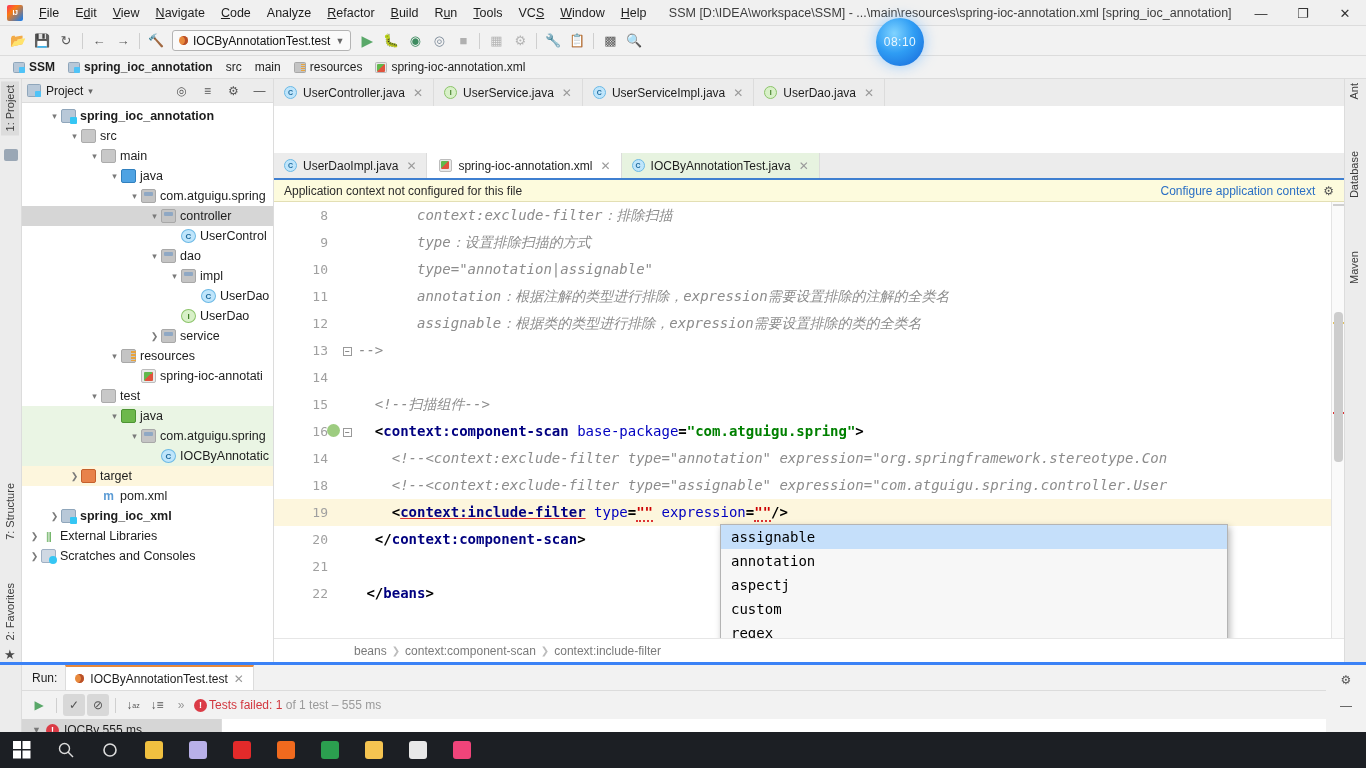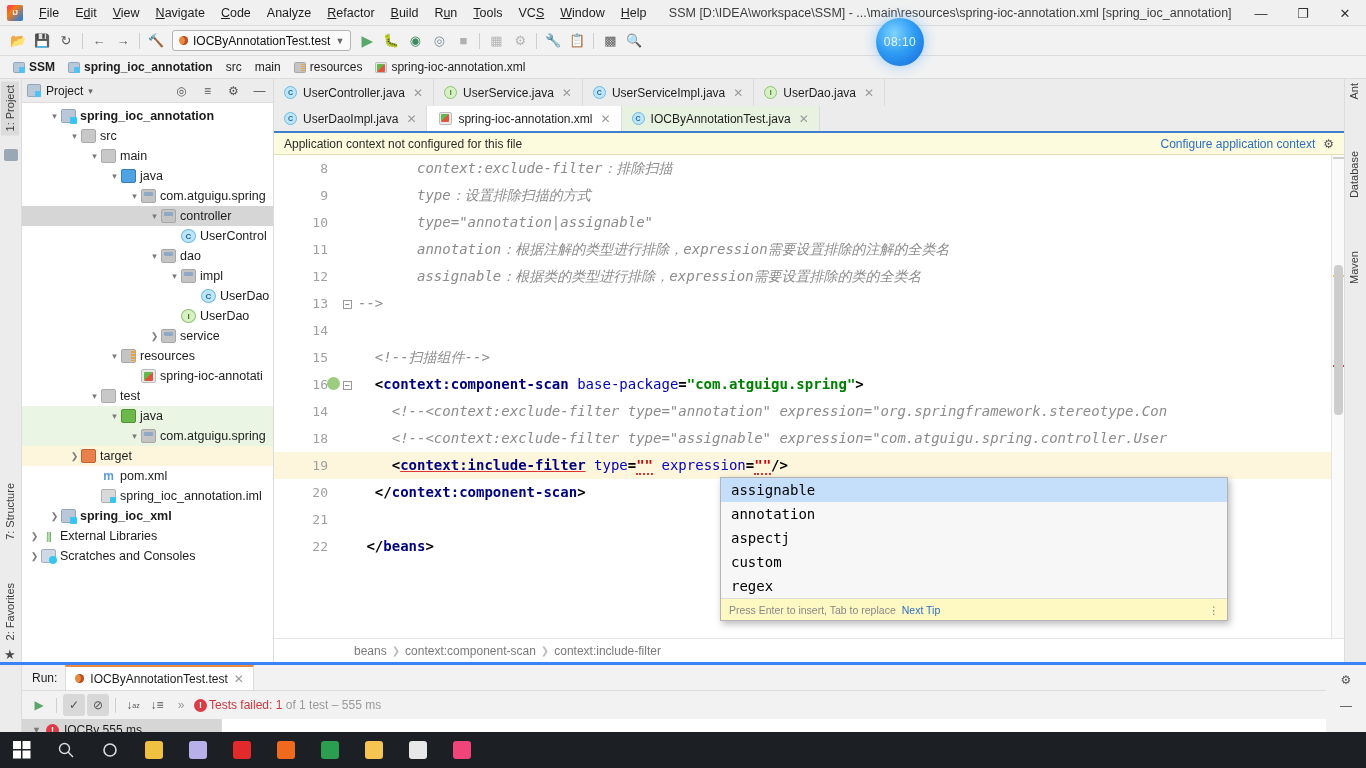--- a/index.html
+++ b/index.html
@@ -116,21 +116,21 @@
   .ic.iml:after{content:"";position:absolute;right:-1px;bottom:-1px;width:6px;height:6px;background:#35c6f4;border-radius:1px;}
   .ic.lib{background:transparent;}
   .ic.lib:after{content:"|||";position:absolute;inset:0;color:#5aa84f;font-size:10px;display:flex;align-items:center;justify-content:center;letter-spacing:-1px;}
   .ic.scratch{background:#cfd8e3;border:1px solid #9fb0c4;}
   .ic.scratch:after{content:"";position:absolute;right:-2px;bottom:-2px;width:8px;height:8px;border-radius:50%;background:#35c6f4;}
   .lbl-b { font-weight:bold; }
 
   
   .editorcol { flex:1; display:flex;flex-direction:column; min-width:0; background:#fff;}
   .tabrow { display:flex; background:#ececec; height:27px; align-items:stretch; }
-  .tabrow.r2 { border-bottom:2px solid #3f7fd0; }
+  .tabrow.r2 { border-bottom:2px solid #3f7fd0;margin-top:47px; }
   .etab { display:flex;align-items:center;gap:6px;padding:0 10px; border-right:1px solid #dcdcdc;
           font-size:12px; color:#1d1d1d; white-space:nowrap; position:relative; background:#ececec;}
   .etab.active { background:#fff; }
   .etab.green  { background:#e7f3e0; }
   .etab .x { color:#9a9a9a; font-size:12px; margin-left:2px; }
   .ti { width:13px;height:13px;position:relative;flex:none;border-radius:50%;}
   .ti.c{background:#bfe5fb;border:1px solid #6cb9e5;}
   .ti.c:after{content:"C";position:absolute;inset:0;font-size:7px;color:#1f6a9c;display:flex;align-items:center;justify-content:center;font-weight:bold;}
   .ti.i{background:#d8f0c8;border:1px solid #8cc46a;}
   .ti.i:after{content:"I";position:absolute;inset:0;font-size:7px;color:#3c7a22;display:flex;align-items:center;justify-content:center;font-weight:bold;}
@@ -418,34 +418,34 @@
           <div class="row grn" style="padding-left: 86px;">
             <span class="arw">▾</span>
             <span class="ic testsrc"></span>
             <span>java</span>
           </div>
           <div class="row grn" style="padding-left: 106px;">
             <span class="arw">▾</span>
             <span class="ic pkg"></span>
             <span>com.atguigu.spring</span>
           </div>
+          <div class="row grn" style="padding-left: 126px;">
+            <span class="arw"></span>
+            <span class="ic test"></span>
+            <span>IOCByAnnotatic</span>
+          </div>
           <div class="row ylw" style="padding-left: 46px;">
             <span class="arw">❯</span>
             <span class="ic target"></span>
             <span>target</span>
           </div>
           <div class="row" style="padding-left: 66px;">
             <span class="arw"></span>
             <span class="ic maven"></span>
             <span>pom.xml</span>
-          </div>
-          <div class="row" style="padding-left: 66px;">
-            <span class="arw"></span>
-            <span class="ic iml"></span>
-            <span>spring_ioc_annotation.iml</span>
           </div>
           <div class="row" style="padding-left: 26px;">
             <span class="arw">❯</span>
             <span class="ic module"></span>
             <span class="lbl-b">spring_ioc_xml</span>
           </div>
           <div class="row" style="padding-left: 6px;">
             <span class="arw">❯</span>
             <span class="ic lib"></span>
             <span>External Libraries</span>

